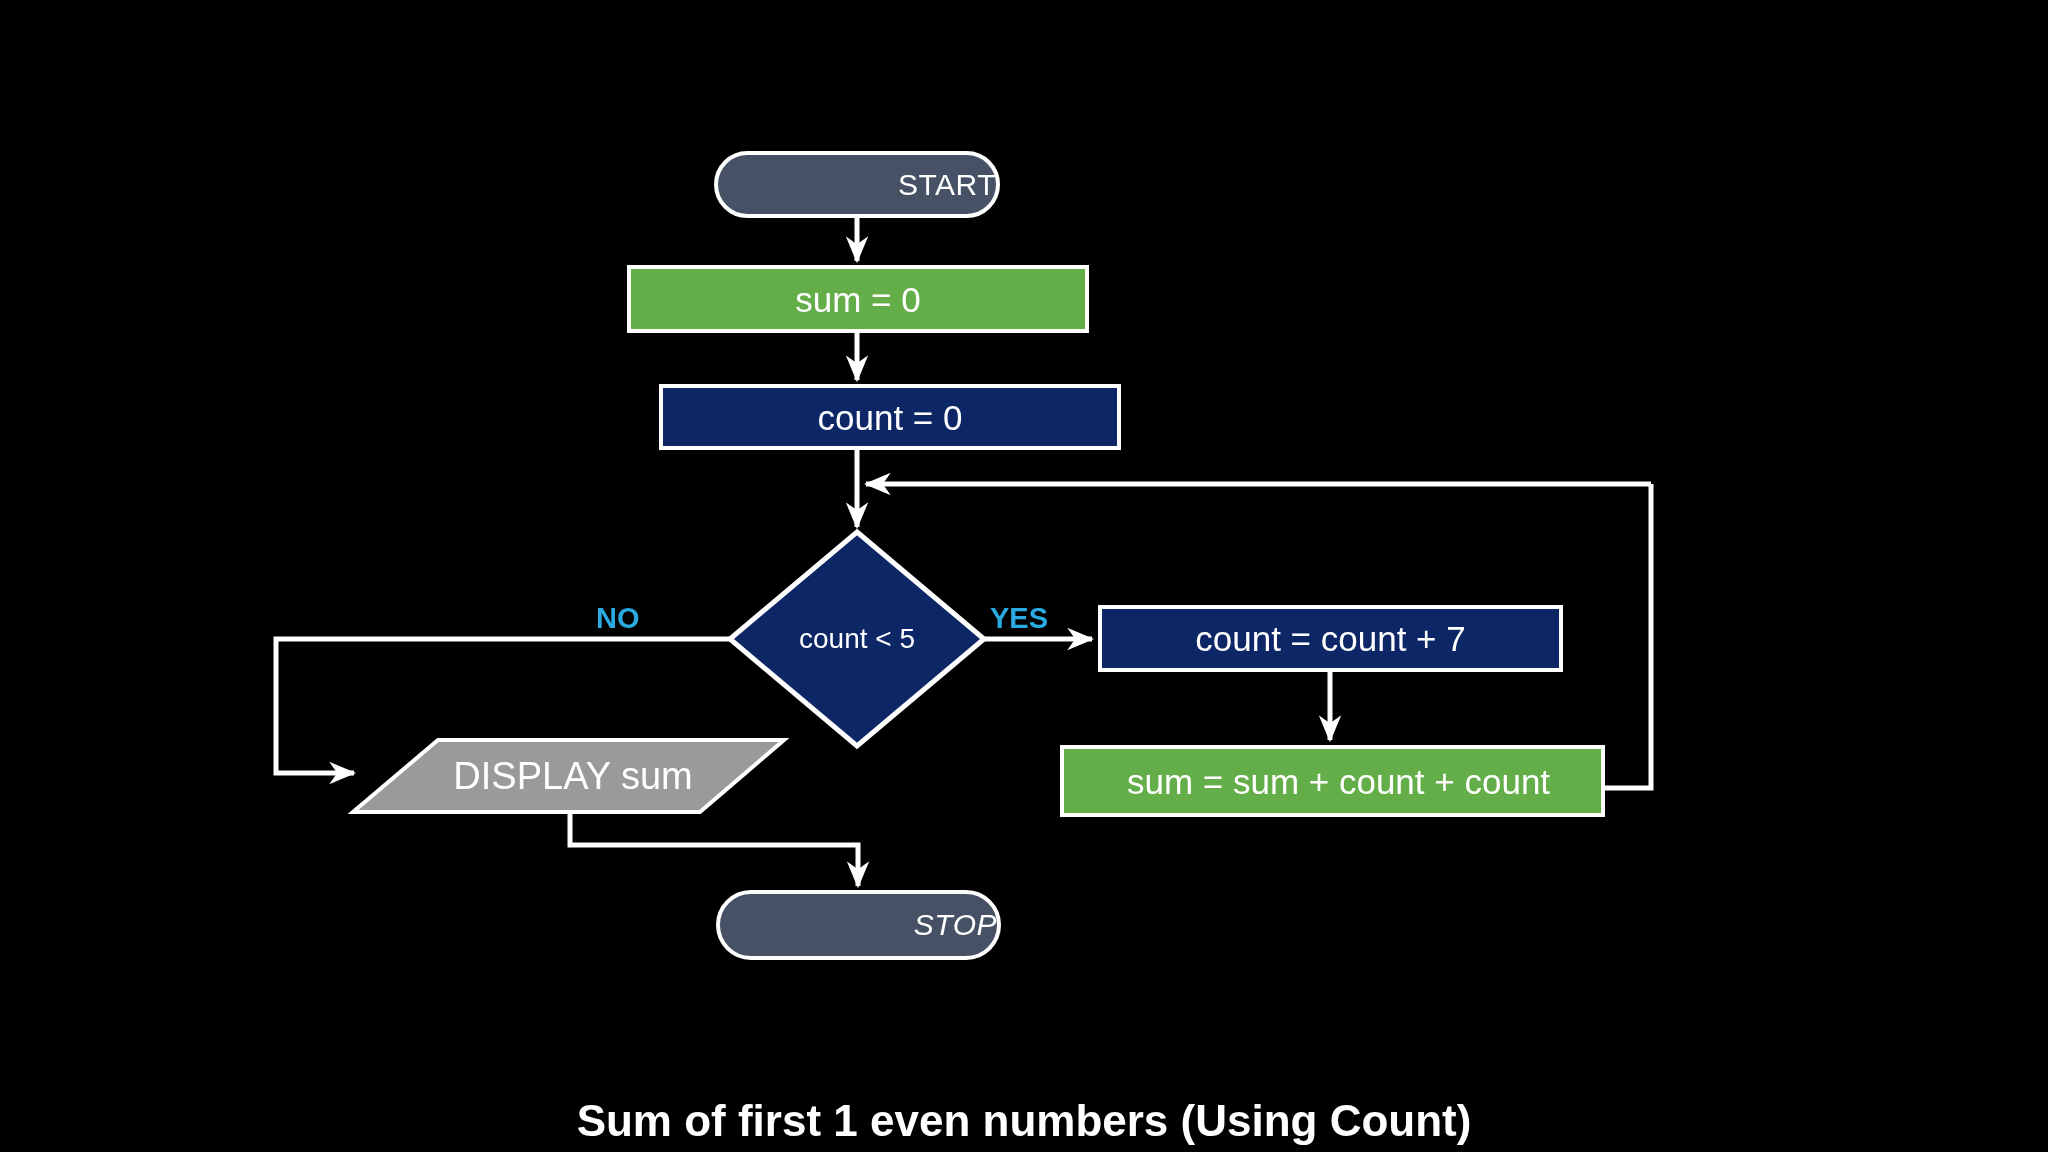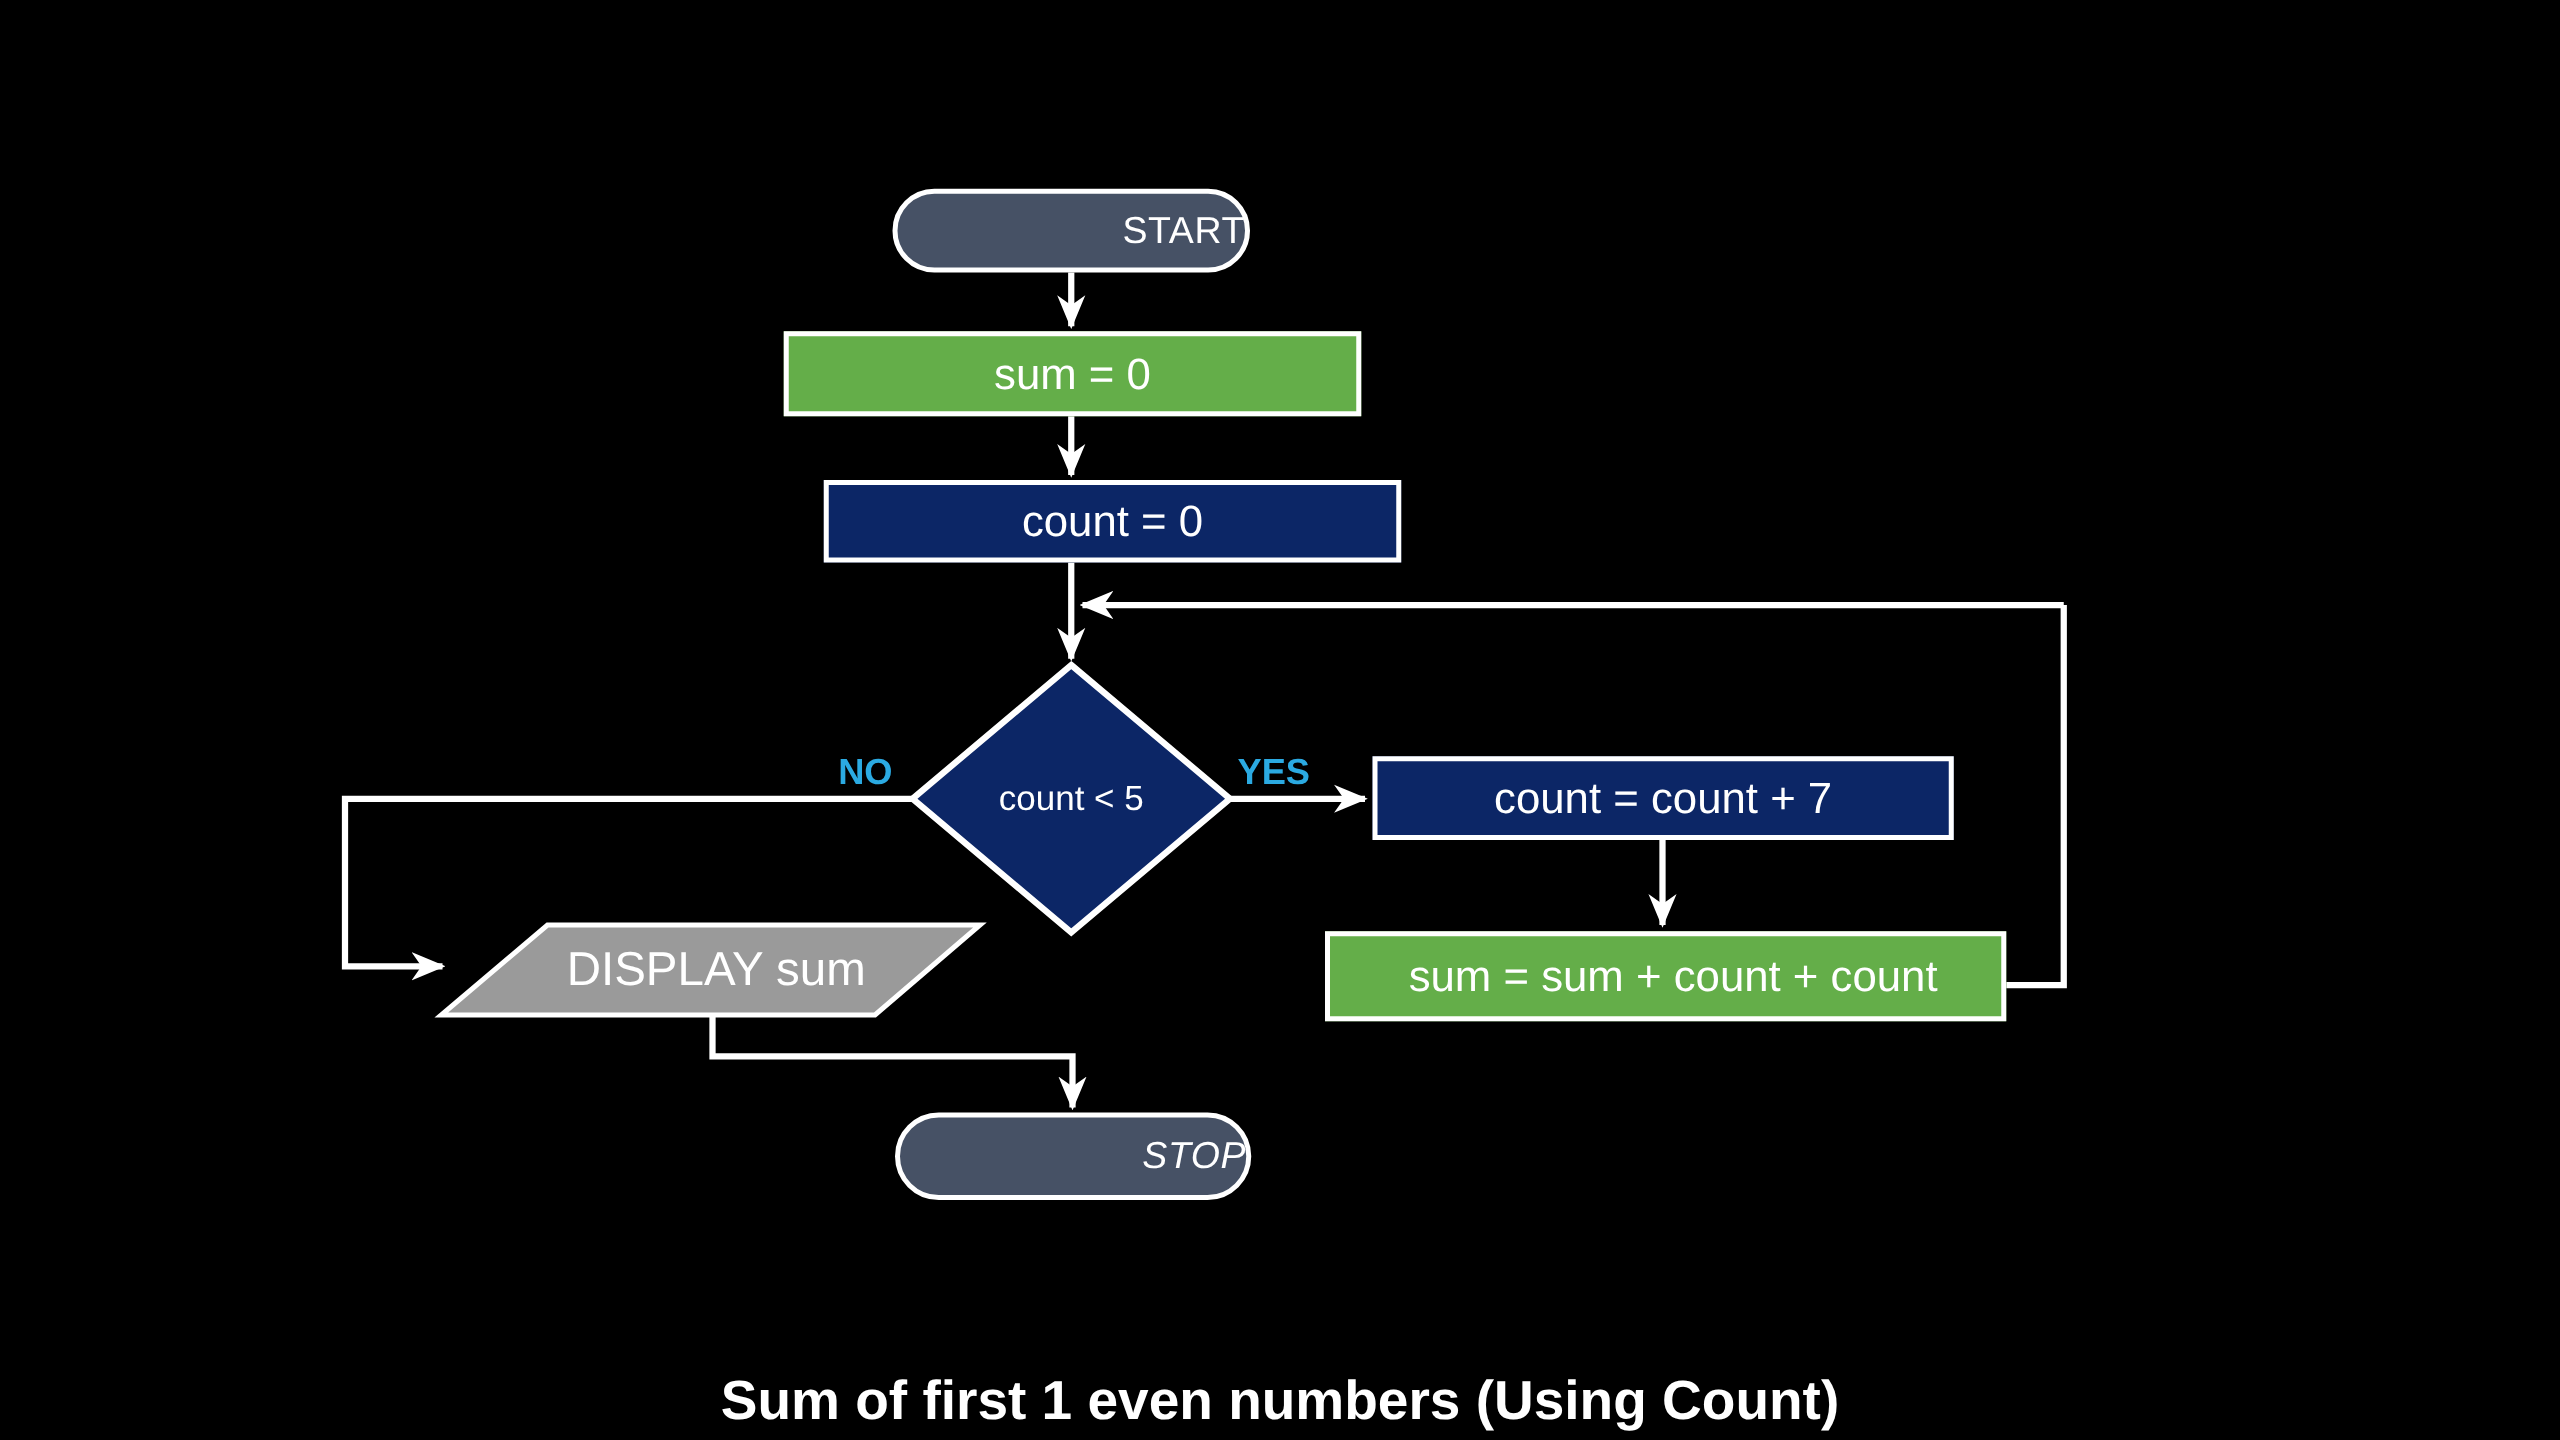--- a/index.html
+++ b/index.html
@@ -44,21 +44,21 @@
     line-height:1;
   }
   .diamond-label{font-size:28px;}
   .io-label{font-size:38px;}
   .branch{
     position:absolute;
     font-size:29px;font-weight:bold;
     color:var(--branch_label,#2BAAE2);
     line-height:1;
   }
-  .branch.no{text-align:right;}
+  .branch.no{text-align:left;}
   .branch.yes{text-align:left;}
 
   .chart-title{
     position:absolute;
     left:0;top:1096px;width:2048px;
     text-align:center;
     font-size:44px;font-weight:bold;
     color:var(--text,#fff);
   }
 </style>

